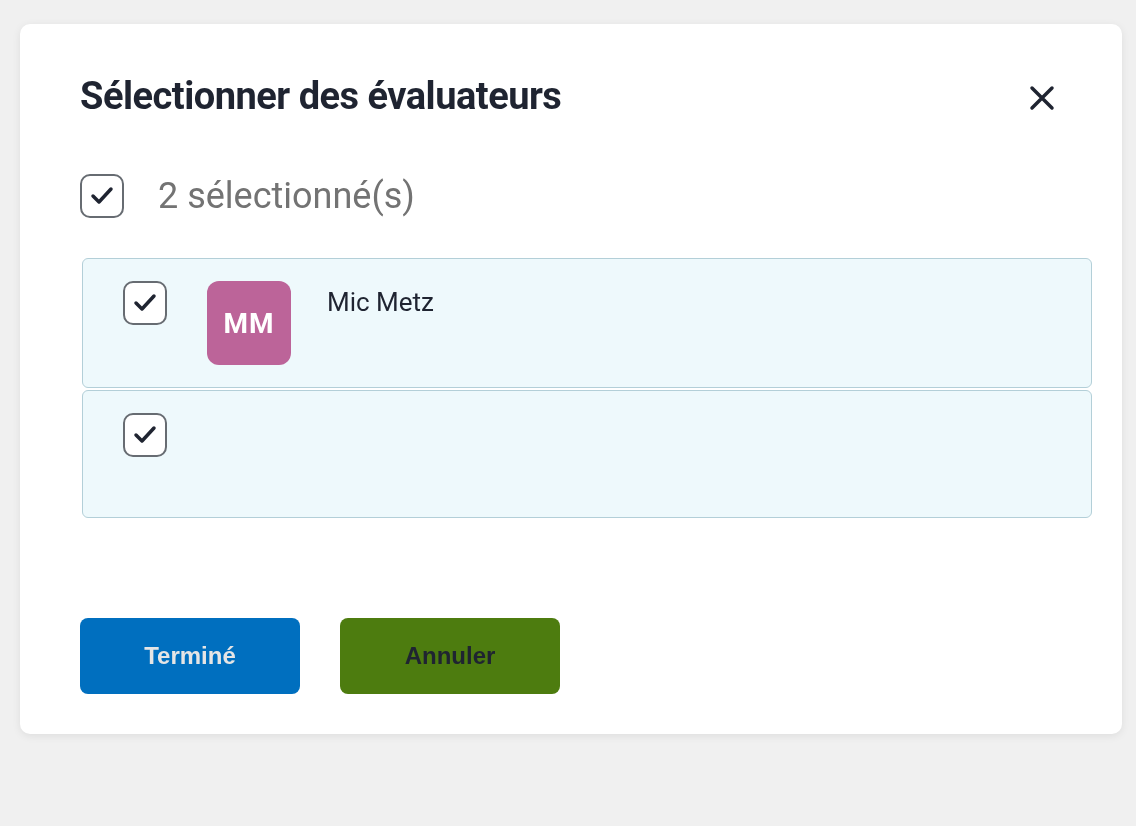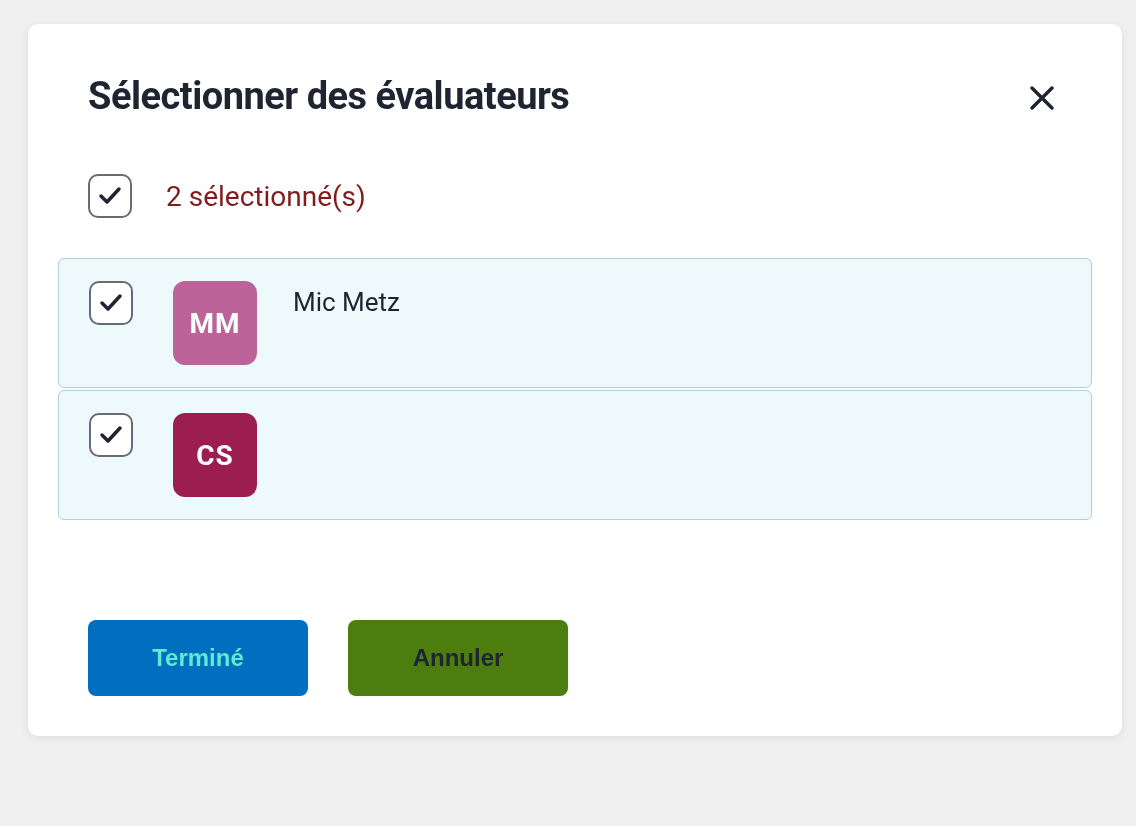--- a/index.html
+++ b/index.html
@@ -10,21 +10,21 @@
     body {
       font-family: -apple-system, BlinkMacSystemFont, "Segoe UI", Roboto, "Helvetica Neue", Arial, sans-serif;
       background: #f0f0f0;
       width: 1136px;
       height: 826px;
       position: relative;
     }
     .modal {
       position: absolute;
       top: 24px;
-      left: 28px;
+      left: 20px;
       right: 14px;
       background: #ffffff;
       border-radius: 10px;
       box-shadow: 0 2px 8px rgba(0,0,0,0.08);
       padding: 50px 30px 40px 30px;
     }
     .modal-header {
       display: flex;
       justify-content: space-between;
       align-items: flex-start;
@@ -65,37 +65,38 @@
       justify-content: center;
       cursor: pointer;
       background: #ffffff;
       flex-shrink: 0;
     }
     .checkbox svg {
       display: block;
     }
     .selected-label {
       margin-left: 34px;
-      font-size: 28px;
-      color: #7f1d1d;
+      font-size: 36px;
+      color: #737373;
       font-weight: 400;
     }
     .evaluator-list {
       margin: 0 0 0 0;
     }
     .evaluator-row {
       display: flex;
       align-items: flex-start;
       background: #eef9fc;
       border: 1px solid #b3cfd8;
       border-radius: 6px;
-      padding: 22px 20px 22px 30px;
+      padding: 22px 20px 22px 40px;
       margin-bottom: 2px;
       min-height: 128px;
       cursor: pointer;
+      margin-left: 32px;
     }
     .evaluator-row .checkbox {
       margin-top: 0px;
     }
     .avatar {
       width: 84px;
       height: 84px;
       border-radius: 12px;
       display: flex;
       align-items: center;
@@ -126,21 +127,21 @@
       border: none;
       border-radius: 8px;
       font-size: 24px;
       font-weight: 600;
       padding: 24px 48px;
       cursor: pointer;
       min-width: 220px;
     }
     .btn-primary {
       background: #006fbf;
-      color: #5eead4;
+      color: #e5e5e5;
     }
     .btn-secondary {
       background: #4d7c0f;
       color: #1f2431;
     }
   </style>
 </head>
 <body>
 
 <div class="modal">
@@ -174,23 +175,20 @@
       </div>
       <span class="evaluator-name">Mic Metz</span>
     </div>
 
     <div class="evaluator-row">
       <div class="checkbox">
         <svg width="28" height="28" viewBox="0 0 28 28" fill="none">
           <path d="M5 14 L11 20 L23 7" stroke="#1f2431" stroke-width="3.5" stroke-linecap="round" stroke-linejoin="round"></path>
         </svg>
       </div>
-      <div class="avatar" style="background:#9c1e51;">
-        <span class="avatar-text">CS</span>
-      </div>
     </div>
   </div>
 
   <div class="modal-footer">
     <button class="btn btn-primary">Terminé</button>
     <button class="btn btn-secondary">Annuler</button>
   </div>
 </div>
 
 </body></html>

